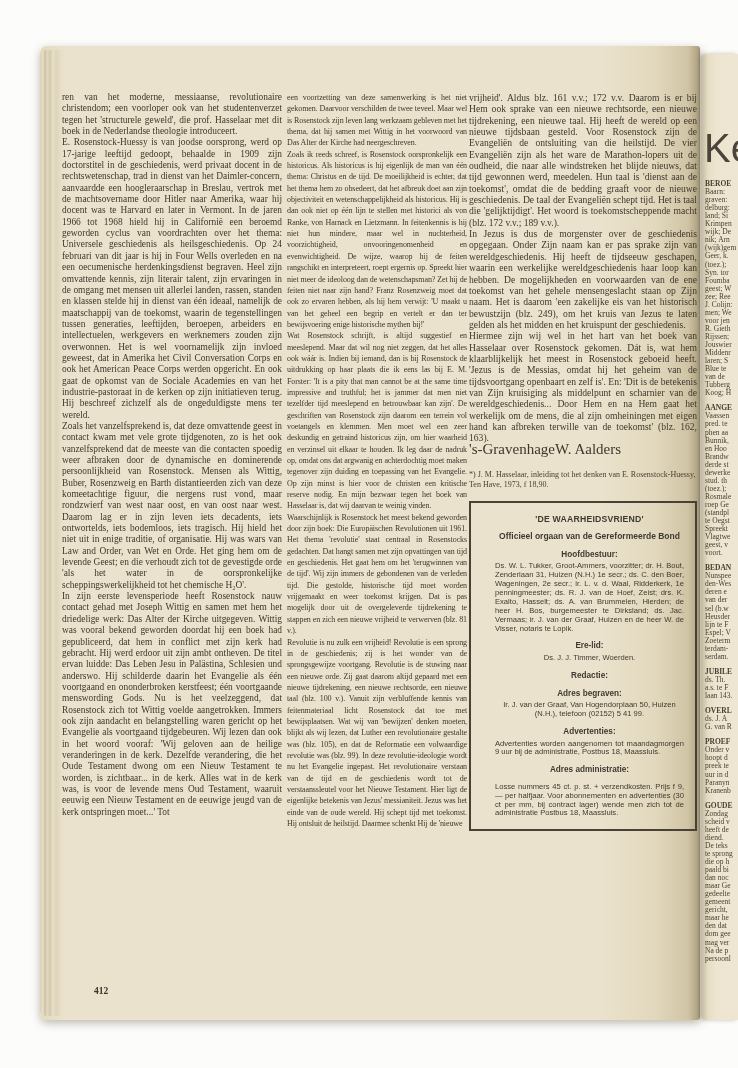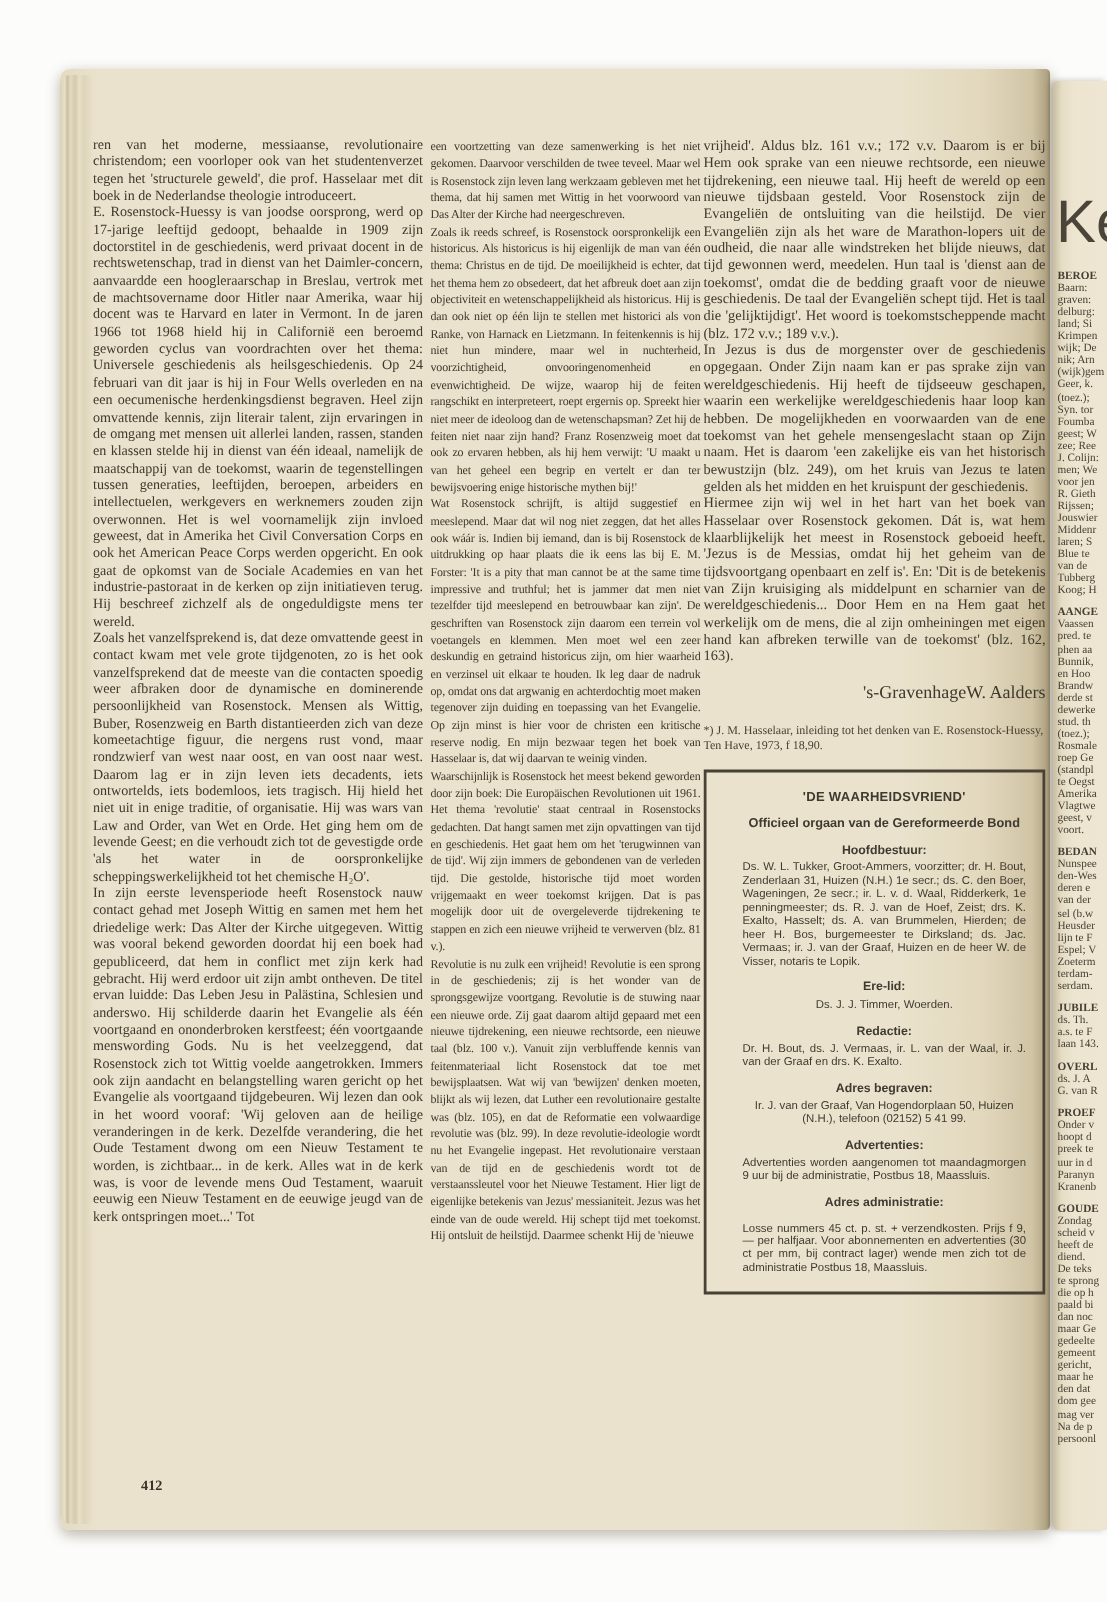--- a/index.html
+++ b/index.html
@@ -19,21 +19,21 @@
   .page-right{position:absolute;left:702px;top:54px;width:36px;height:966px;
     background:linear-gradient(90deg,#c9bd9f 0,#e6ddc6 6px,#ede5d0 14px,#eee6d2 36px);
     border-radius:3px 0 0 3px;box-shadow:-2px 0 4px rgba(90,80,60,.35);}
 
   .col{position:absolute;top:92px;color:#3e382d;text-align:justify;overflow:hidden;}
   .col p{margin:0;}
   #col1{left:62px;width:220px;height:894px;font-size:9.4px;line-height:11.35px;}
   #col2{left:287px;width:180px;height:894px;font-size:8px;line-height:11.35px;letter-spacing:-.1px;}
   #col3{left:469px;width:228px;height:928px;font-size:9.6px;line-height:11.35px;}
 
-  .signature{display:flex;justify-content:flex-end;margin-top:12px;font-size:12px;}
+  .signature{display:flex;justify-content:flex-start;font-size:15px;}
   .footnote{margin-top:15px;font-size:8px;line-height:9.6px;text-align:left;
     border-top:0;color:#463f33;}
 
   .infobox{margin-top:12px;border:2px solid #484135;padding:9px 11px 11px 24px;
     font-family:"Liberation Sans", sans-serif;color:#3f3a31;text-align:left;}
   .ib-title{text-align:center;font-weight:bold;font-size:8.7px;letter-spacing:.2px;margin-top:2px;}
   .ib-sub{text-align:center;font-weight:bold;font-size:8.5px;margin-top:5px;}
   .ib-h{text-align:center;font-weight:bold;font-size:8.2px;margin:7px 0 2px 0;}
   .ib-b{font-size:7.6px;line-height:8.9px;text-align:justify;}
   .ib-b.center{text-align:center;}
@@ -91,21 +91,20 @@
       <div class="ib-title">'DE WAARHEIDSVRIEND'</div>
       <div class="ib-sub">Officieel orgaan van de Gereformeerde Bond</div>
 
       <div class="ib-h">Hoofdbestuur:</div>
       <div class="ib-b">Ds. W. L. Tukker, Groot-Ammers, voorzitter; dr. H. Bout, Zenderlaan 31, Huizen (N.H.) 1e secr.; ds. C. den Boer, Wageningen, 2e secr.; ir. L. v. d. Waal, Ridderkerk, 1e penningmeester; ds. R. J. van de Hoef, Zeist; drs. K. Exalto, Hasselt; ds. A. van Brummelen, Hierden; de heer H. Bos, burgemeester te Dirksland; ds. Jac. Vermaas; ir. J. van der Graaf, Huizen en de heer W. de Visser, notaris te Lopik.</div>
 
       <div class="ib-h">Ere-lid:</div>
       <div class="ib-b center">Ds. J. J. Timmer, Woerden.</div>
 
       <div class="ib-h">Redactie:</div>
-      <div class="ib-b">Dr. H. Bout, ds. J. Vermaas, ir. L. van der Waal, ir. J. van der Graaf en drs. K. Exalto.</div>
 
       <div class="ib-h">Adres begraven:</div>
       <div class="ib-b center">Ir. J. van der Graaf, Van Hogendorplaan 50, Huizen (N.H.), telefoon (02152) 5 41 99.</div>
 
       <div class="ib-h">Advertenties:</div>
       <div class="ib-b">Advertenties worden aangenomen tot maandagmorgen 9 uur bij de administratie, Postbus 18, Maassluis.</div>
 
       <div class="ib-h">Adres administratie:</div>
 
       <div class="ib-b gap">Losse nummers 45 ct. p. st. + verzendkosten. Prijs f 9,— per halfjaar. Voor abonnementen en advertenties (30 ct per mm, bij contract lager) wende men zich tot de administratie Postbus 18, Maassluis.</div>
@@ -158,21 +157,21 @@
           <div class="strip-line">en Hoo</div>
           <div class="strip-line">Brandw</div>
           <div class="strip-line">derde st</div>
           <div class="strip-line">dewerke</div>
           <div class="strip-line">stud. th</div>
           <div class="strip-line">(toez.);</div>
           <div class="strip-line">Rosmale</div>
           <div class="strip-line">roep Ge</div>
           <div class="strip-line">(standpl</div>
           <div class="strip-line">te Oegst</div>
-          <div class="strip-line">Amerika</div>
+          <div class="strip-line">Spreekt</div>
           <div class="strip-line">Vlagtwe</div>
           <div class="strip-line">geest, v</div>
           <div class="strip-line">voort.</div>
         </div>
     </div>
     <div class="strip-sec">
       <div class="strip-h">BEDAN</div>
       <div>
           <div class="strip-line">Nunspee</div>
           <div class="strip-line">den-Wes</div>

